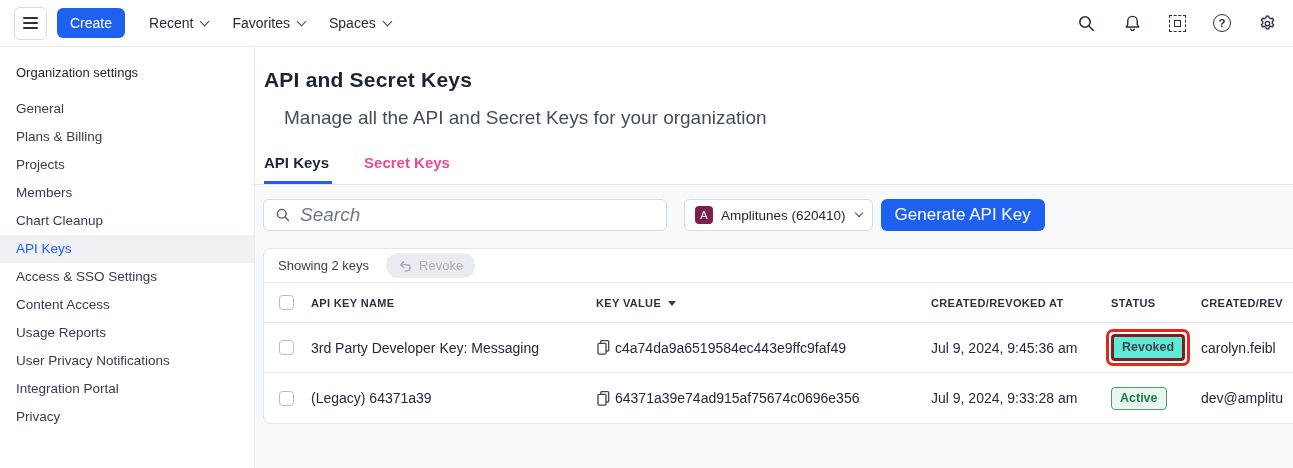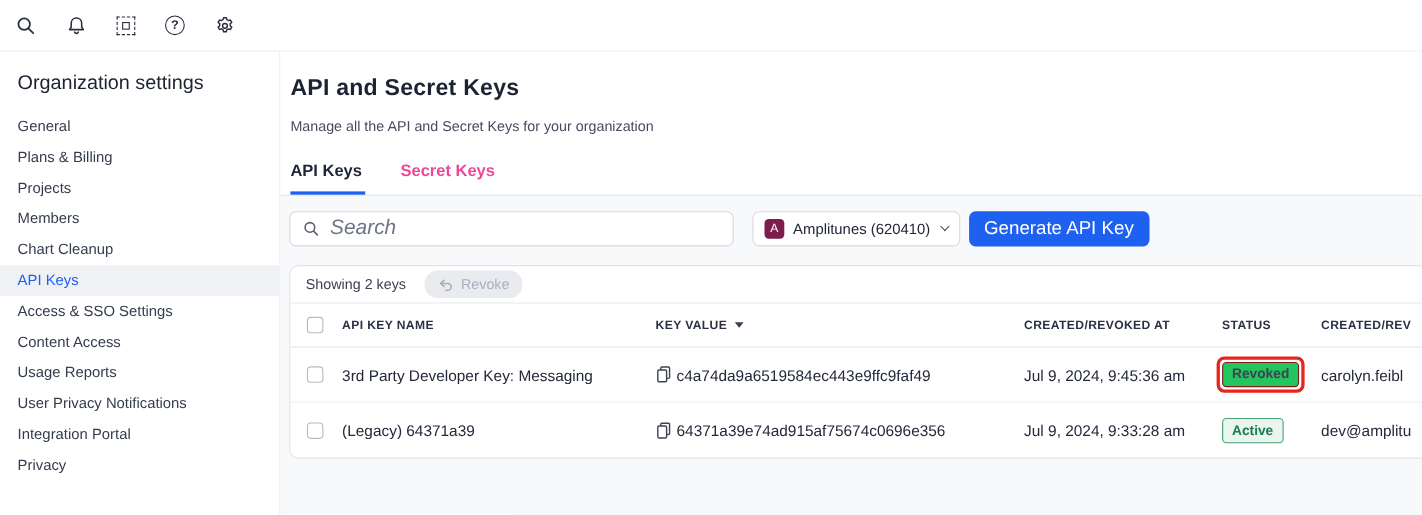--- a/index.html
+++ b/index.html
@@ -24,29 +24,29 @@
   .dashed-sq { width:17px; height:17px; border:1.6px dashed #2a2f3d; display:flex; align-items:center; justify-content:center; }
   .dashed-sq i { width:7px; height:7px; border:1.6px solid #2a2f3d; display:block; }
   .help-circle { width:18px; height:18px; border:1.6px solid #2a2f3d; border-radius:50%;
     display:flex; align-items:center; justify-content:center; font-size:11.5px; font-weight:bold; color:#2a2f3d; }
 
   
   .shell { display:flex; height:421px; }
 
   
   .sidebar { width:255px; min-width:255px; border-right:1px solid #e8eaee; background:#fff; padding-top:16px; }
-  .sb-title { font-size:18px; color:#1d2232; padding:2px 16px 15px; }
+  .sb-title { font-size:13px; color:#1d2232; padding:2px 16px 15px; }
   .sb-item { font-size:13.5px; color:#353c4e; padding:7px 16px 7px 16px; cursor:pointer; line-height:14px; }
   .sb-item.selected { background:#f0f1f4; color:#1e61f0; }
 
   
   .main { flex:1; display:flex; flex-direction:column; background:#f8f9fb; min-width:0; }
   .main-header { background:#fff; padding:21px 0 0 9px; }
   .page-title { font-size:21px; font-weight:600; color:#1c2333; letter-spacing:.2px; }
-  .page-sub { margin-top:15px; font-size:13px; color:#454c5e; }
+  .page-sub { margin-top:15px; font-size:19px; color:#454c5e;margin-left:20px; }
   .tabs { margin-top:25px; display:flex; gap:32px; border-bottom:1px solid #e5e7ec;
     margin-left:-9px; padding-left:9px; }
   .tab { font-size:15px; font-weight:700; padding:0 3px 10px 0; cursor:pointer; }
   .tab.active { color:#1d2438; border-bottom:3px solid #1e61f0; }
   .tab.inactive { color:#ec4899; border-bottom:3px solid transparent; }
 
   .content { flex:1; padding:14px 0 0 8px; }
 
   
   .controls { display:flex; align-items:center; }
@@ -74,29 +74,49 @@
   .trow { height:50px; font-size:14px; color:#23283a; }
   .trow.divided { border-bottom:1px solid #edeff2; }
   .cb-cell { padding-left:15px; }
   .checkbox { width:15px; height:15px; border:1.5px solid #b4bac7; border-radius:3.5px; background:#fff; cursor:pointer; }
   .sort-caret { display:inline-block; width:0; height:0; border-left:4px solid transparent; border-right:4px solid transparent;
     border-top:5px solid #3a4050; margin-left:7px; vertical-align:middle; }
   .key-cell { display:flex; align-items:center; gap:4px; }
   .cell-clip { white-space:nowrap; overflow:hidden; }
 
   .badge { display:inline-block; font-size:12.5px; font-weight:600; padding:3px 8px; border-radius:4px; line-height:15px; }
-  .badge.revoked { background:#22c55e; color:#3e4453; border:1px solid #7f1d1d; }
+  .badge.revoked { background:#5eead4; color:#3e4453; border:3px solid #7f1d1d; }
   .badge.active { background:#eaf5ef; color:#1e7c4a; border:1px solid #44a172; }
   .annotation { position:relative; display:inline-block; }
   .annotation::after { content:''; position:absolute; inset:-5px; border:3px solid #e8251c; border-radius:7px; pointer-events:none; }
 </style>
 </head>
 <body>
 
 <div class="topbar">
+  <div class="tb-left">
+    <div class="hamburger">
+        <i></i>
+        <i></i>
+        <i></i>
+      </div>
+    <button class="btn-blue create-btn">Create</button>
+    <div class="tb-menu">
+      <span>Recent</span>
+      <span class="chev"></span>
+    </div>
+    <div class="tb-menu">
+      <span>Favorites</span>
+      <span class="chev"></span>
+    </div>
+    <div class="tb-menu">
+      <span>Spaces</span>
+      <span class="chev"></span>
+    </div>
+  </div>
   <div class="tb-right">
     <span class="tb-ic">
       <svg width="19" height="19" viewBox="0 0 19 19">
           <circle cx="8" cy="8" r="5.2" fill="none" stroke="currentColor" stroke-width="1.6"></circle>
           <line x1="12.2" y1="12.2" x2="16.2" y2="16.2" stroke="currentColor" stroke-width="1.6" stroke-linecap="round"></line>
         </svg>
     </span>
     <span class="tb-ic">
       <svg width="19" height="19" viewBox="0 0 20 20">
           <path d="M10 2.5c-3 0-5 2.2-5 5v3.6L3.4 13.6h13.2L15 11.1V7.5c0-2.8-2-5-5-5z" fill="none" stroke="currentColor" stroke-width="1.5" stroke-linejoin="round"></path>

